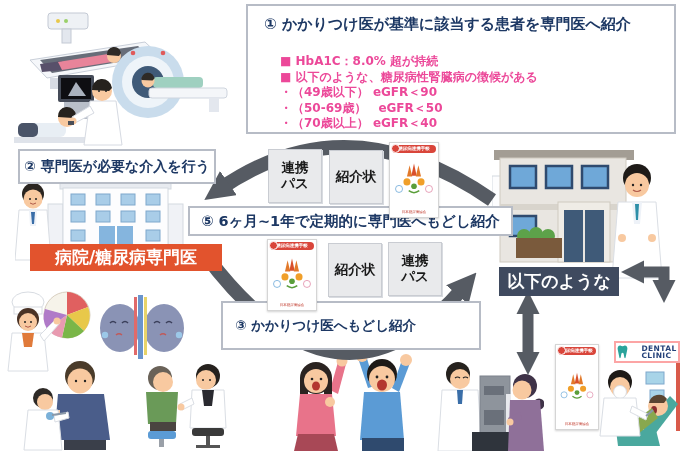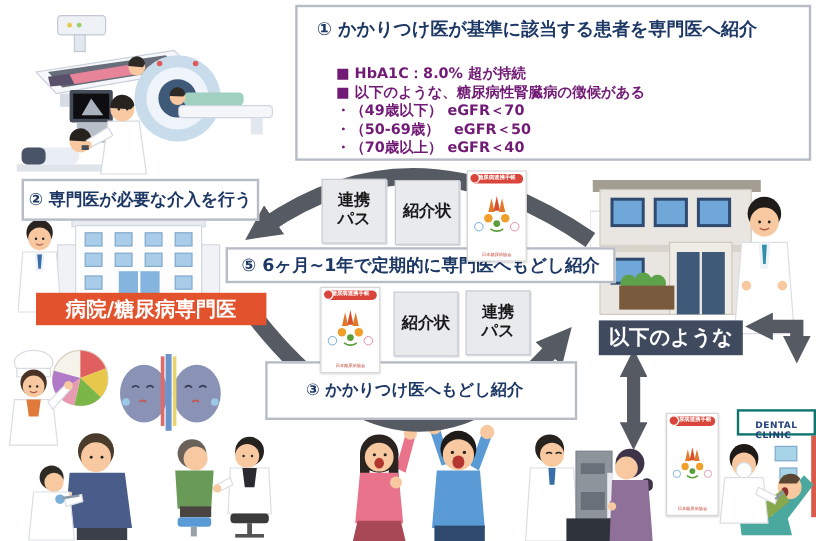--- a/index.html
+++ b/index.html
@@ -5,46 +5,46 @@
   html,body{margin:0;padding:0;background:#fff;}
   .stage{position:relative;width:680px;height:451px;background:#fff;overflow:hidden;
          font-family:"DejaVu Sans",sans-serif;}
   .illu{position:absolute;z-index:1;}
   #arrows{position:absolute;left:0;top:0;z-index:2;}
 
   .wbox{position:absolute;background:#fff;border:2px solid #b7bcc6;color:#1d3864;
         font-weight:bold;z-index:3;display:flex;align-items:center;box-sizing:border-box;}
   #box1{flex-direction:column;align-items:flex-start;padding:9px 8px 4px 16px;}
   #box1 .t{font-size:15px;margin-bottom:20px;}
-  #box1 .bl{color:#701a75;font-size:12px;line-height:1.3;margin-left:16px;font-weight:bold;white-space:nowrap;}
+  #box1 .bl{color:#ec4899;font-size:12px;line-height:1.3;margin-left:16px;font-weight:bold;white-space:nowrap;}
   #box2,#box4{justify-content:center;font-size:14px;white-space:nowrap;}
   #box5{justify-content:center;font-size:14.5px;white-space:nowrap;text-align:right;}
   #box3{flex-direction:column;align-items:flex-start;justify-content:center;
-        padding-left:32px;font-size:13.5px;line-height:1.5;white-space:nowrap;}
+        padding-left:12px;font-size:13.5px;line-height:1.5;white-space:nowrap;}
 
   .badge{position:absolute;color:#fff;font-weight:bold;display:flex;align-items:center;
          justify-content:center;z-index:3;white-space:nowrap;}
   #hospLabel{background:#e2532d;font-size:17px;}
   #clinicLabel{background:#3f4a5f;font-size:17px;}
 
   .doc-box{position:absolute;width:52px;height:52px;background:#e9eaec;border:1px solid #c9ccd2;
            box-shadow:1px 1px 0 #d8dbe0;z-index:3;display:flex;flex-direction:column;align-items:center;
            justify-content:center;font-weight:bold;color:#1a1a1a;font-size:13.5px;line-height:1.15;text-align:center;}
 
   .booklet{position:absolute;background:#fff;border:1px solid #d5d5d5;box-shadow:0 1px 2px rgba(0,0,0,.18);
            z-index:3;display:flex;flex-direction:column;align-items:center;box-sizing:border-box;padding:2px;}
   .bk-banner{width:100%;background:#d9453a;border-radius:6px;color:#fff;font-size:4.5px;line-height:8px;
              height:8px;text-align:center;font-weight:bold;white-space:nowrap;position:relative;}
   .bk-banner .lg{position:absolute;left:-1px;top:-1px;width:9px;height:9px;border-radius:50%;
                  background:#d9453a;border:1px solid #fff;box-sizing:border-box;}
   .bk-face{flex:1;width:100%;}
   .bk-footer{color:#c0392b;font-size:3.5px;line-height:6px;white-space:nowrap;}
 
-  .dental-sign{position:absolute;background:#fff;border:2px solid #0f766e;z-index:3;display:flex;
-               align-items:center;justify-content:center;gap:13px;box-sizing:border-box;flex-direction:column;}
+  .dental-sign{position:absolute;background:#fff;border:2px solid #fca5a5;z-index:3;display:flex;
+               align-items:center;justify-content:center;gap:13px;box-sizing:border-box;}
   .ds-text{color:#25427a;font-weight:bold;font-size:7.5px;line-height:7.5px;letter-spacing:.4px;text-align:left;}
 </style>
 </head>
 <body>
 
 <div class="stage">
 
   <svg class="illu" style="left:10px;top:5px" width="235" height="150" viewBox="0 0 235 150">
     <g>
       <rect x="38" y="8" width="40" height="16" rx="3" fill="#eef1f5" stroke="#c3c9d4"></rect>
@@ -312,21 +312,21 @@
     <path d="M 492 200 Q 348 100 220 189" stroke="#565b63" stroke-width="14" fill="none" marker-end="url(#ah)"></path>
     <path d="M 204 253 Q 338 434 464 287" stroke="#565b63" stroke-width="14" fill="none" marker-end="url(#ah)"></path>
     <path d="M 528 306 L 528 360" stroke="#565b63" stroke-width="11" fill="none" marker-start="url(#ah)" marker-end="url(#ah)"></path>
     <path d="M 636 272 L 664 272 L 664 288" stroke="#565b63" stroke-width="11" fill="none" marker-start="url(#ah)" marker-end="url(#ah)"></path>
   </svg>
 
   <div id="box1" class="wbox" style="left:246px;top:4px;width:430px;height:130px">
     <div class="t">① かかりつけ医が基準に該当する患者を専門医へ紹介</div>
     <div class="bl">■ HbA1C：8.0% 超が持続</div>
     <div class="bl">■ 以下のような、糖尿病性腎臓病の徴候がある</div>
-    <div class="bl">・（49歳以下） eGFR＜70</div>
+    <div class="bl">・（49歳以下） eGFR＜90</div>
     <div class="bl">・（50-69歳）　eGFR＜50</div>
     <div class="bl">・（70歳以上） eGFR＜40</div>
   </div>
 
   <div id="box2" class="wbox" style="left:18px;top:149px;width:198px;height:35px">
     <span>② 専門医が必要な介入を行う</span>
   </div>
 
   <div id="box5" class="wbox" style="left:188px;top:206px;width:325px;height:30px">
     <span>⑤ 6ヶ月~1年で定期的に専門医へもどし紹介</span>

